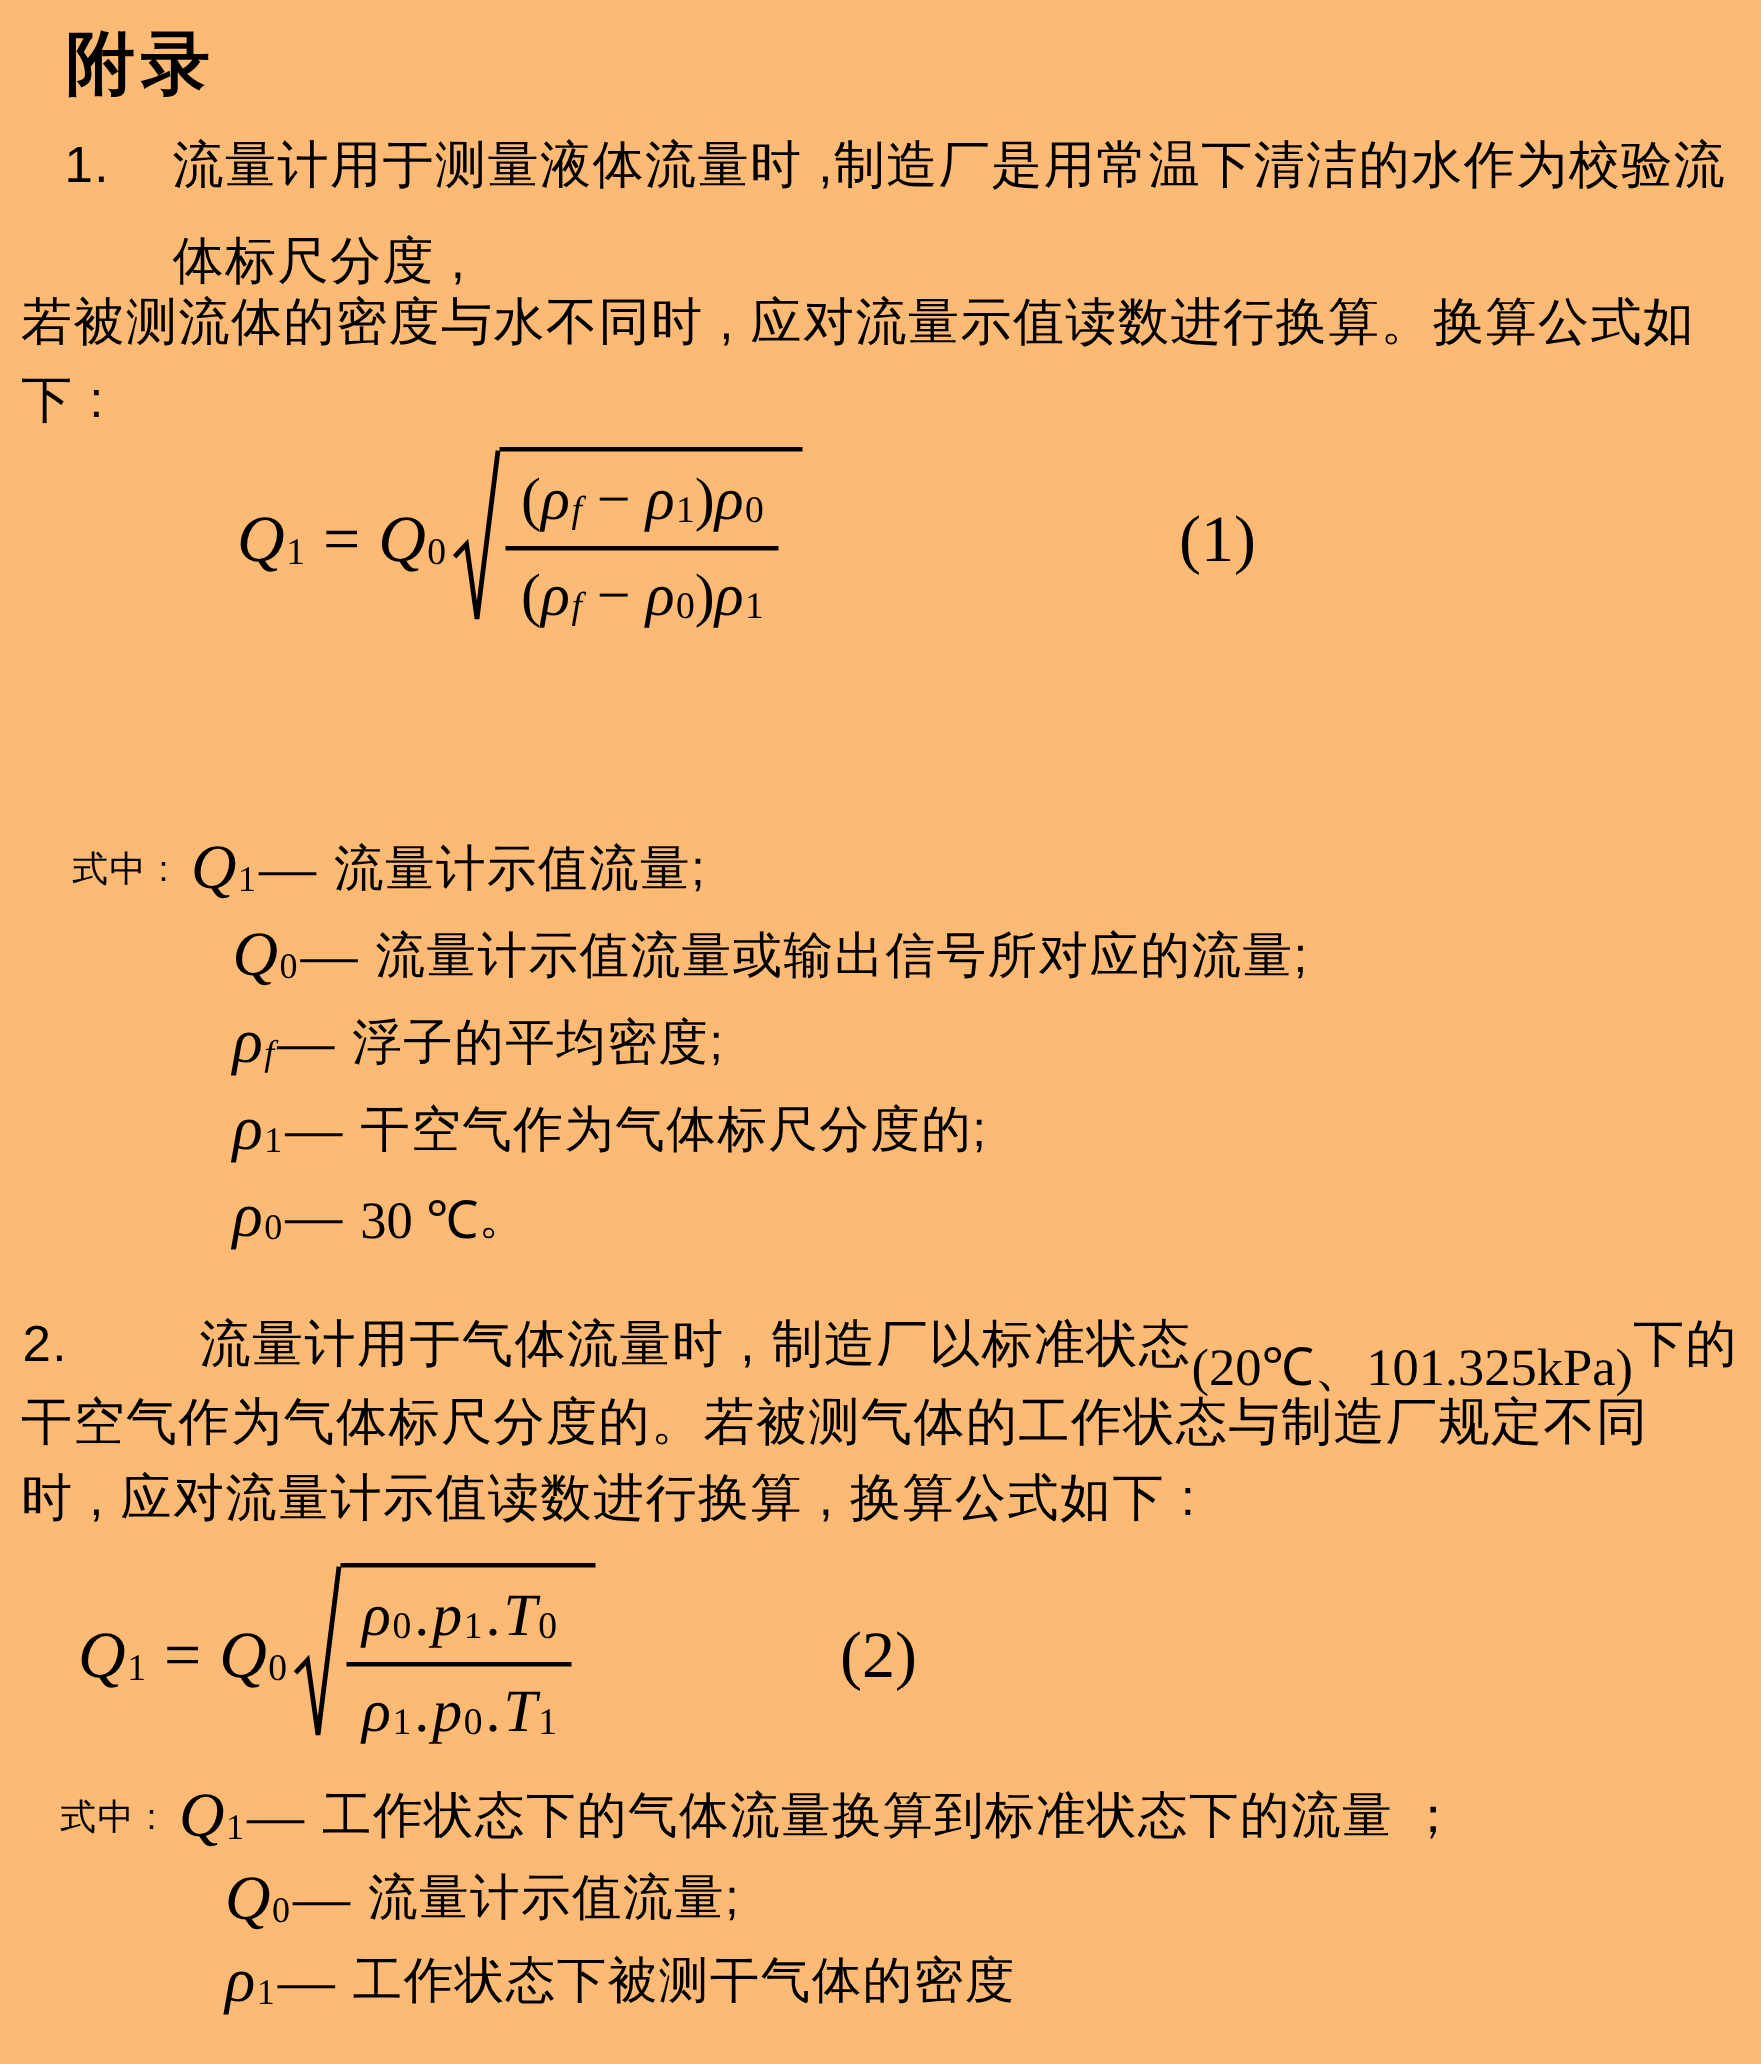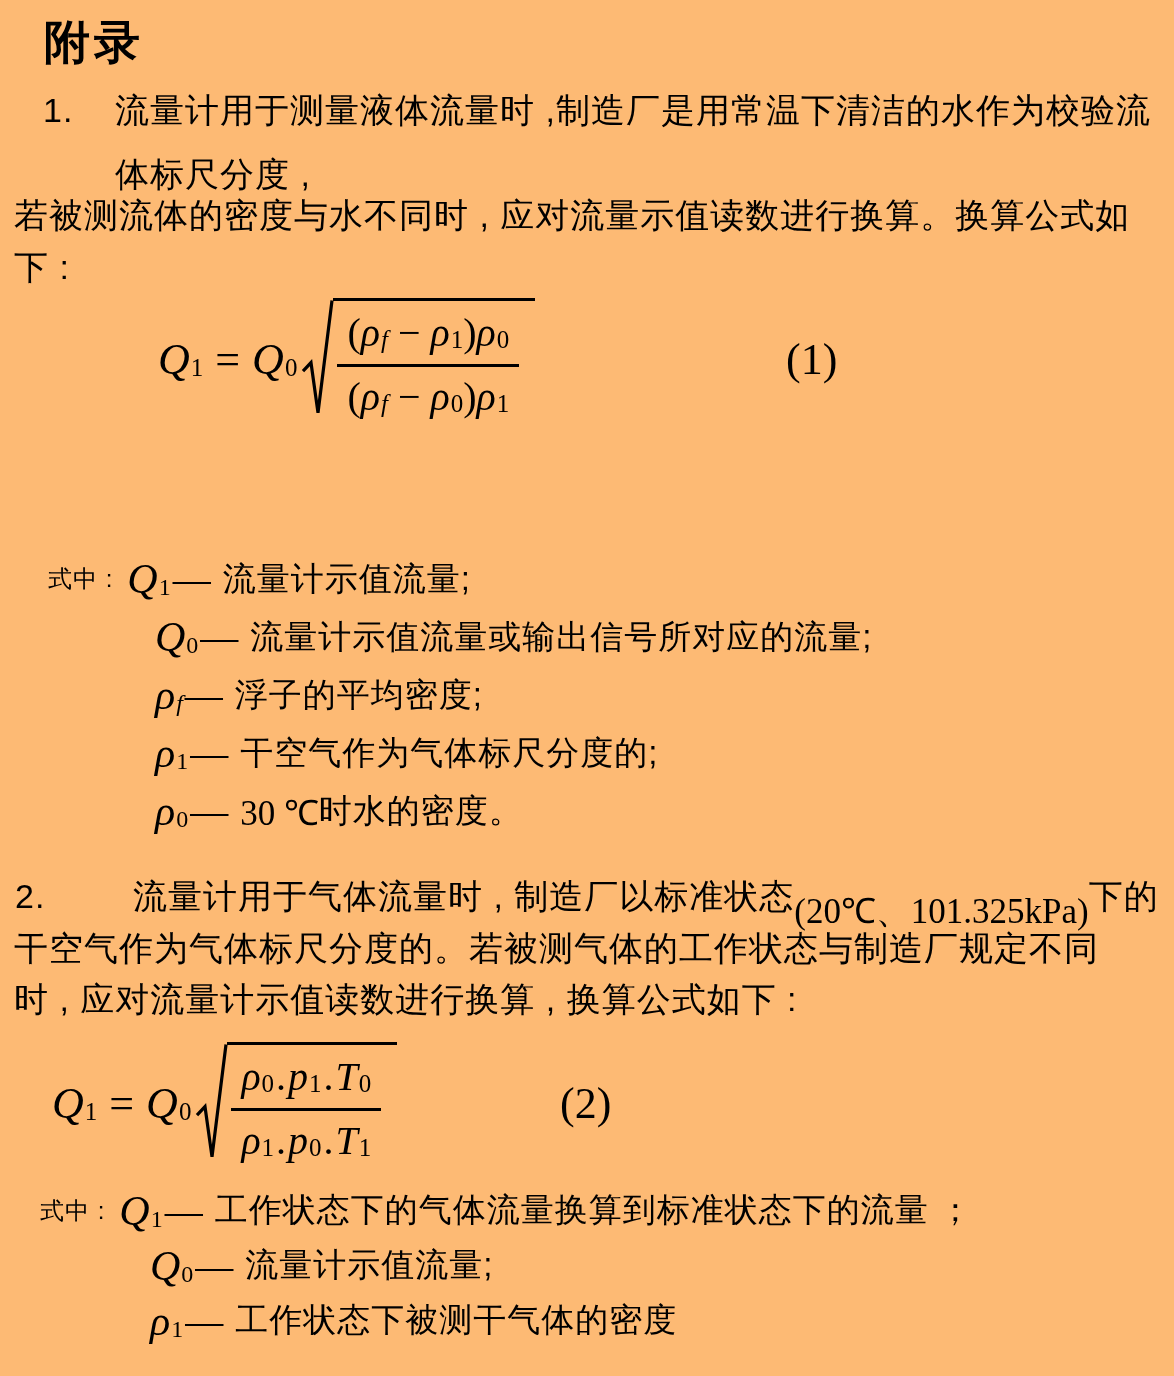--- a/index.html
+++ b/index.html
@@ -157,21 +157,20 @@
       <span class="ddash">—</span>
       <span class="dtext">干空气作为气体标尺分度的;</span>
     </div>
     <div class="defrow indent1">
       <span class="dsym">
           <span>ρ</span>
           <sub>0</sub>
         </span>
       <span class="ddash">—</span>
       <span class="serifchunk">30 ℃</span>
-      <span class="dtext"> 时水的密度</span>
       <span class="dtext">。</span>
     </div>
   </div>
 
   <div class="abs row" style="left:15px;top:874px;">
     <span class="cn num2">2.</span>
     <span class="cn">流量计用于气体流量时 , 制造厂以标准状态</span>
     <span class="serifchunk" style="line-height:44px;margin-top:16px;">(20℃、101.325kPa)</span>
     <span class="cn">下的</span>
   </div>

